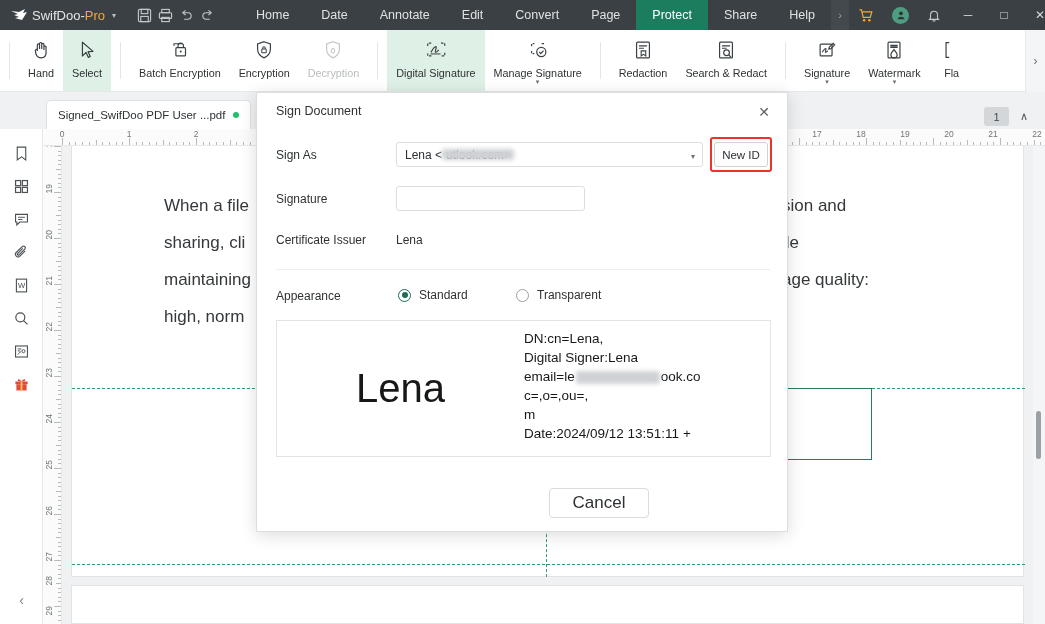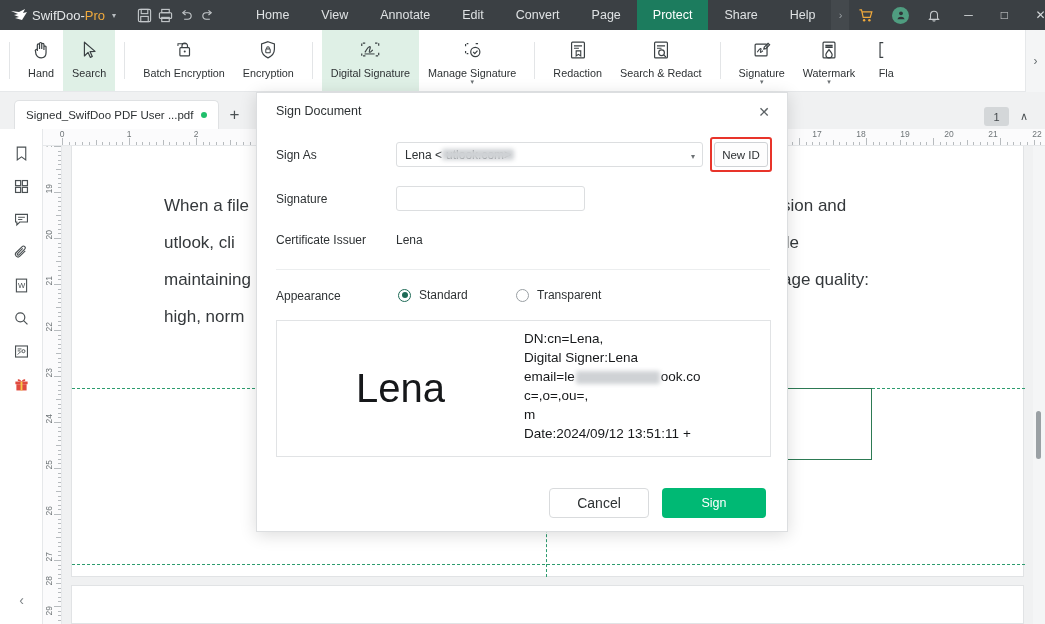--- a/index.html
+++ b/index.html
@@ -79,21 +79,21 @@
   .rb-chev {
     position: absolute; right: 0; top: 30px; width: 20px; height: 62px;
     background: #f4f5f6; display: flex; align-items: center;
     justify-content: center; color: #6a7073; font-size: 12px;
     border-left: 1px solid #e6e8ea;
   }
 
   
   .tabstrip {
     position: absolute; left: 0; top: 92px; width: 1045px; height: 37px;
-    background: #f0f1f2; display: flex; align-items: flex-end;
+    background: #f0f1f2; display: flex; align-items: flex-end; padding-left: 32px;
   }
   .doctab {
     margin-left: 14px; height: 29px; background: #ffffff;
     border: 1px solid #dfe1e3; border-bottom: none;
     border-radius: 5px 5px 0 0; padding: 0 11px;
     display: flex; align-items: center; font-size: 11.5px; color: #2e3234;
     white-space: nowrap;
   }
   .tab-dot {
     width: 6px; height: 6px; border-radius: 50%; background: #20bf6b;
@@ -264,21 +264,21 @@
   }
   .pv-right {
     flex: 1; padding: 8px 6px 0 0; font-size: 13.5px; line-height: 19px;
     color: #16181a; font-family: "Liberation Sans", sans-serif;
     word-break: break-all;
   }
   .btn-cancel {
     position: absolute; left: 292px; top: 395px; width: 100px; height: 30px;
     border: 1px solid #d9dbdd; border-radius: 4px; background: #ffffff;
     display: flex; align-items: center; justify-content: center;
-    font-size: 14px; color: #2e3234;
+    font-size: 17px; color: #2e3234;
   }
   .btn-sign {
     position: absolute; left: 405px; top: 395px; width: 104px; height: 30px;
     border-radius: 4px; background: #00b974;
     display: flex; align-items: center; justify-content: center;
     font-size: 12.5px; color: #ffffff;
   }
   svg { display: block; }
 </style>
 </head>
@@ -319,21 +319,21 @@
     </div>
     <div class="tb-icon">
       <svg width="15" height="15" viewBox="0 0 16 16">
           <path d="M11 5 H6.5 A3.5 3.5 0 0 0 6.5 12 H10.5" fill="none" stroke="currentColor" stroke-width="1.2"></path>
           <path d="M9 2.5 L12 5 L9 7.5" fill="none" stroke="currentColor" stroke-width="1.2"></path>
         </svg>
     </div>
 
     <div class="menu-wrap">
       <div class="menu-item">Home</div>
-      <div class="menu-item">View</div>
+      <div class="menu-item">Date</div>
       <div class="menu-item">Annotate</div>
       <div class="menu-item">Edit</div>
       <div class="menu-item">Convert</div>
       <div class="menu-item">Page</div>
       <div class="menu-item active">Protect</div>
       <div class="menu-item">Share</div>
       <div class="menu-item">Help</div>
     </div>
 
     <div class="tb-right">
@@ -376,21 +376,21 @@
       </div>
       <div class="rb-label">Hand</div>
     </div>
 
     <div class="rb-item active">
       <div class="rb-ico">
         <svg width="22" height="22" viewBox="0 0 24 24">
             <path d="M7 3.5 L7 18.5 L11 14.6 L13.4 20 L15.6 19 L13.2 13.8 L18.6 13.5 Z" fill="none" stroke="currentColor" stroke-width="1.3" stroke-linejoin="round"></path>
           </svg>
       </div>
-      <div class="rb-label">Search</div>
+      <div class="rb-label">Select</div>
     </div>
 
     <div class="rb-sep"></div>
 
     <div class="rb-item">
       <div class="rb-ico">
         <svg width="22" height="22" viewBox="0 0 24 24">
             <rect x="7.5" y="9.5" width="10.5" height="9" rx="1" fill="none" stroke="currentColor" stroke-width="1.3"></rect>
             <path d="M9.8 9.5 V7.4 a3 3 0 0 1 6 0 V9.5" fill="none" stroke="currentColor" stroke-width="1.3"></path>
             <path d="M5.4 7.5 V5.2 h9.2" fill="none" stroke="currentColor" stroke-width="1.1"></path>
@@ -404,20 +404,29 @@
       <div class="rb-ico">
         <svg width="22" height="22" viewBox="0 0 24 24">
             <path d="M12 3 L19 5.5 V11 c0 5-3.4 8-7 9.6 -3.6-1.6-7-4.6-7-9.6 V5.5 Z" fill="none" stroke="currentColor" stroke-width="1.3"></path>
             <rect x="9.6" y="11" width="4.8" height="4" rx="0.6" fill="none" stroke="currentColor" stroke-width="1.1"></rect>
             <path d="M10.6 11 V9.8 a1.4 1.4 0 0 1 2.8 0 V11" fill="none" stroke="currentColor" stroke-width="1.1"></path>
           </svg>
       </div>
       <div class="rb-label">Encryption</div>
     </div>
 
+    <div class="rb-item disabled">
+      <div class="rb-ico">
+        <svg width="22" height="22" viewBox="0 0 24 24">
+            <path d="M12 3 L19 5.5 V11 c0 5-3.4 8-7 9.6 -3.6-1.6-7-4.6-7-9.6 V5.5 Z" fill="none" stroke="currentColor" stroke-width="1.3"></path>
+            <rect x="10.2" y="10.4" width="3.6" height="5" rx="1.8" fill="none" stroke="currentColor" stroke-width="1.1"></rect>
+          </svg>
+      </div>
+      <div class="rb-label">Decryption</div>
+    </div>
 
     <div class="rb-sep"></div>
 
     <div class="rb-item active">
       <div class="rb-ico">
         <svg width="24" height="22" viewBox="0 0 26 24">
             <path d="M4 7.5 V4.5 H8 M18.5 4.5 H22.5 V7.5 M22.5 15 V18.5 H18.5 M8 18.5 H4 V15" fill="none" stroke="currentColor" stroke-width="1.3" stroke-dasharray="2.6 1.6"></path>
             <path d="M7.5 14.6 c2-3.6 4.2-6.4 5.4-6.2 1.4 0.3-1.6 5.3-0.4 6 1 0.6 2.6-1.8 3.6-2.4" fill="none" stroke="currentColor" stroke-width="1.3"></path>
             <path d="M7 16.3 h11" fill="none" stroke="currentColor" stroke-width="1.1"></path>
           </svg>
@@ -846,21 +855,21 @@
         <div class="rv-tick" style="top: 460px; width: 7px;"></div>
         <div class="rv-tick" style="top: 464.6px; width: 3px;"></div>
         <div class="rv-tick" style="top: 469.2px; width: 3px;"></div>
         <div class="rv-tick" style="top: 473.8px; width: 3px;"></div>
       </div>
   </div>
 
   <div class="docarea">
     <div class="page">
       <div class="doc-line" style="left:92px; top:50px;">When a file</div>
-      <div class="doc-line" style="left:92px; top:87px;">utlook, cli</div>
+      <div class="doc-line" style="left:92px; top:87px;">sharing, cli</div>
       <div class="doc-line" style="left:92px; top:124px;">maintaining</div>
       <div class="doc-line" style="left:92px; top:161px;">high, norm</div>
 
       <div class="doc-line" style="left:710px; top:50px;">sion and</div>
       <div class="doc-line" style="left:710px; top:87px;">ile</div>
       <div class="doc-line" style="left:710px; top:124px;">age quality:</div>
 
       <div class="guide-h" style="top:242px;"></div>
       <div class="guide-h" style="top:418px;"></div>
       <div class="guide-v" style="left:474px;"></div>
@@ -914,16 +923,15 @@
         <div>DN:cn=Lena,</div>
         <div>Digital Signer:Lena</div>
         <div><span>email=le</span><span class="blur-chip" style="width:84px; height:13px; margin:0 1px;"></span><span>ook.co</span></div>
         <div>c=,o=,ou=,</div>
         <div>m</div>
         <div>Date:2024/09/12 13:51:11 +</div>
       </div>
     </div>
 
     <div class="btn-cancel">Cancel</div>
-    <div class="btn-sign">Sign</div>
   </div>
 
 </div>
 
 </body></html>

